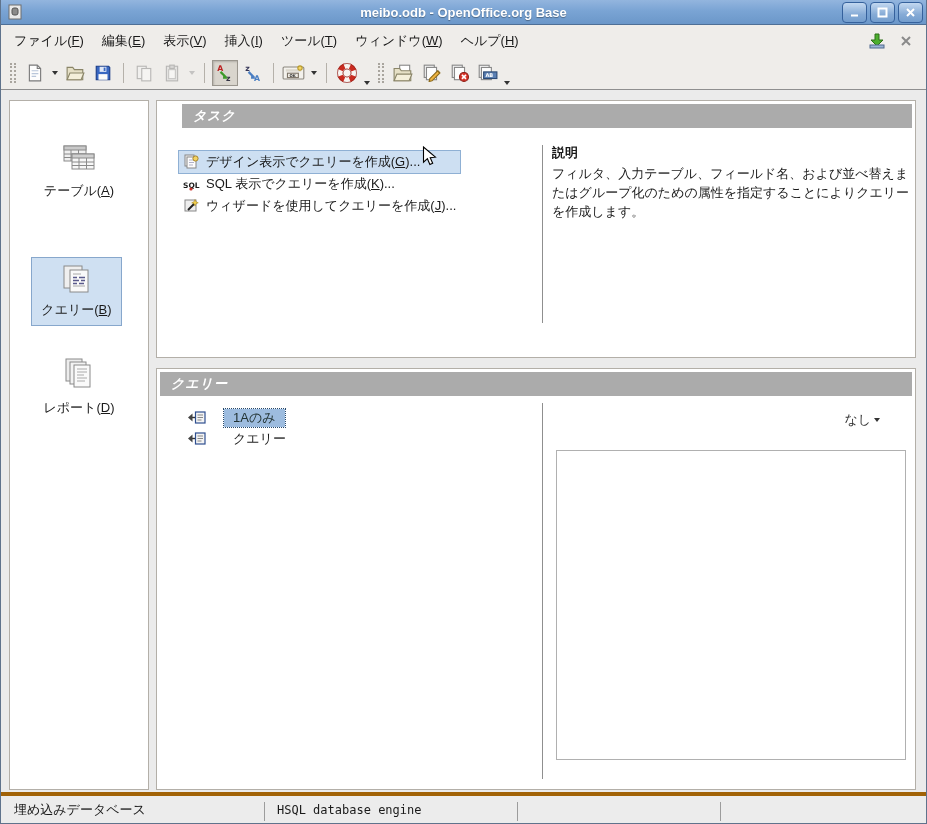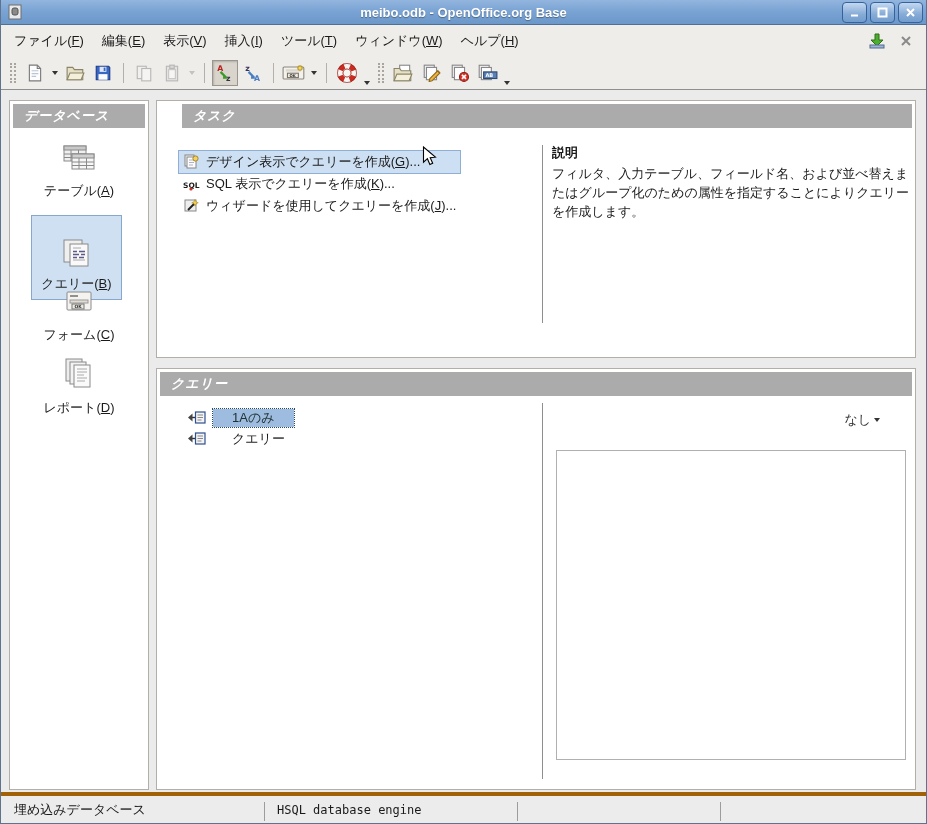--- a/index.html
+++ b/index.html
@@ -35,35 +35,35 @@
   .dd-arrow.disabled { border-top-color:#999; opacity:.5; }
 
   
   #content { position:absolute; left:0; top:90px; width:100%; height:702px; background:#ebebeb; }
   .panel { position:absolute; background:#fff; border:1px solid #b3afa8; padding:3px; }
   .panel-header { height:24px; background:#ababab; color:#fff; font-weight:bold; font-style:italic; line-height:24px; padding-left:11px; letter-spacing:1px; }
 
   #sidebar-panel { left:8px; top:10px; width:140px; height:690px; }
   .sb-item { position:absolute; left:0; width:100%; display:flex; flex-direction:column; align-items:center; gap:5px; }
   .sb-item .sb-label { font-size:13px; }
-  .sb-item.selected-box { left:21px; width:91px; background:#cfe0f2; border:1px solid #87a7cc; padding:20px 0 6px; }
+  .sb-item.selected-box { left:21px; width:91px; background:#cfe0f2; border:1px solid #87a7cc; padding:4px 0 6px;margin-top:42px; }
 
   #tasks-panel { left:155px; top:10px; width:760px; height:258px;padding-left:25px; }
   .task-list { position:absolute; left:22px; top:50px; }
   .task-item { display:flex; align-items:center; gap:6px; height:22px; padding:0 4px; white-space:nowrap; }
   .task-item.highlight { background:#cddff2; outline:1px solid #8fb0d4; }
   .task-item u { text-decoration:underline; }
   .vdivider { position:absolute; width:1px; background:#8f8f8f; }
   .desc { position:absolute; left:395px; top:42px; width:365px; line-height:19px; }
   .desc-title { font-weight:bold; margin-bottom:2px; }
 
   #queries-panel { left:155px; top:278px; width:760px; height:422px; }
   .query-list { position:absolute; left:30px; top:38px; }
   .query-item { display:flex; align-items:center; gap:7px; height:21px; white-space:nowrap; }
-  .query-item .qlabel { padding:0 19px; }
+  .query-item .qlabel { padding:0 9px;margin-left:11px; }
   .query-item.selected .qlabel { background:#9dbcdf; outline:1px dotted #27496b; color:#233; }
   .preview-dd { position:absolute; right:32px; top:42px; display:flex; align-items:center; color:#333; }
   .preview-box { position:absolute; left:399px; top:81px; width:350px; height:310px; border:1px solid #b0b0b0; background:#fff; }
 
   
   #statusbar { position:absolute; left:0; top:792px; width:100%; height:31px; background:#ececec; border-top:4px solid #a16207; }
   .sb-cell { position:absolute; top:0; height:100%; display:flex; align-items:center; padding-left:13px; }
   .sb-div { position:absolute; top:6px; width:1px; height:19px; background:#9c9c9c; }
   .mono { font-family:"DejaVu Sans Mono","Liberation Mono",monospace; font-size:12px; }
 
@@ -241,21 +241,20 @@
           <rect x="6" y="7" width="12" height="6" fill="#5b80b4" stroke="#2d4a74"></rect>
           <text x="7.6" y="11.8" font-size="4.6" font-weight="bold" fill="#fff">AB</text>
         </svg>
     </div>
     <span class="dd-arrow low"></span>
   </div>
 
   <div id="content">
 
     <div class="panel" id="sidebar-panel">
-      <div class="panel-header">データベース</div>
 
       <div class="sb-item" style="top:42px;">
         <svg width="42" height="34" viewBox="0 0 42 34">
           <g stroke="#8a8a8a">
               <rect x="6" y="3" width="22" height="15" fill="#efefef"></rect>
               <rect x="6" y="3" width="22" height="4" fill="#c9c9c9"></rect>
               <path d="M6 11h22M6 14.5h22M13 7v11M20.5 7v11" fill="none"></path>
             </g>
           <g stroke="#8a8a8a">
               <rect x="14" y="11" width="22" height="15" fill="#f7f7f7"></rect>
@@ -269,30 +268,20 @@
       <div class="sb-item selected-box" style="top:114px;">
         <svg width="42" height="34" viewBox="0 0 42 34">
           <rect x="8" y="4" width="18" height="22" fill="#efefef" stroke="#8a8a8a"></rect>
           <rect x="14" y="8" width="18" height="22" fill="#f9f9f9" stroke="#8a8a8a"></rect>
           <path d="M17 12h8M17 24h12" stroke="#a8a8a8"></path>
           <path d="M17 15.5h4M23 15.5h6M17 18.5h6M25 18.5h4M17 21.5h4M23 21.5h5" stroke="#5a5a8c" stroke-width="1.6"></path>
         </svg>
         <span class="sb-label">クエリー(<u>B</u>)</span>
       </div>
 
-      <div class="sb-item" style="top:188px;">
-        <svg width="42" height="32" viewBox="0 0 42 32">
-          <rect x="9" y="3" width="24" height="18" rx="1" fill="#f5f3ef" stroke="#8a8a8a"></rect>
-          <path d="M12 7h8" stroke="#777" stroke-width="1.6"></path>
-          <rect x="12" y="11" width="18" height="3" fill="#e2ded6" stroke="#999"></rect>
-          <rect x="14" y="15" width="12" height="5" fill="#eceae4" stroke="#777"></rect>
-          <text x="16.5" y="19.3" font-size="4.4" font-weight="bold" fill="#333">OK</text>
-        </svg>
-        <span class="sb-label">フォーム(<u>C</u>)</span>
-      </div>
 
       <div class="sb-item" style="top:255px;">
         <svg width="42" height="38" viewBox="0 0 42 38">
           <rect x="8" y="3" width="16" height="22" fill="#ededed" stroke="#8a8a8a"></rect>
           <rect x="12" y="6" width="16" height="22" fill="#f3f3f3" stroke="#8a8a8a"></rect>
           <rect x="16" y="9" width="16" height="22" fill="#fafafa" stroke="#8a8a8a"></rect>
           <path d="M19 13h10M19 16h10M19 19h7M19 22h10M19 25h8" stroke="#aaa"></path>
         </svg>
         <span class="sb-label">レポート(<u>D</u>)</span>
       </div>

